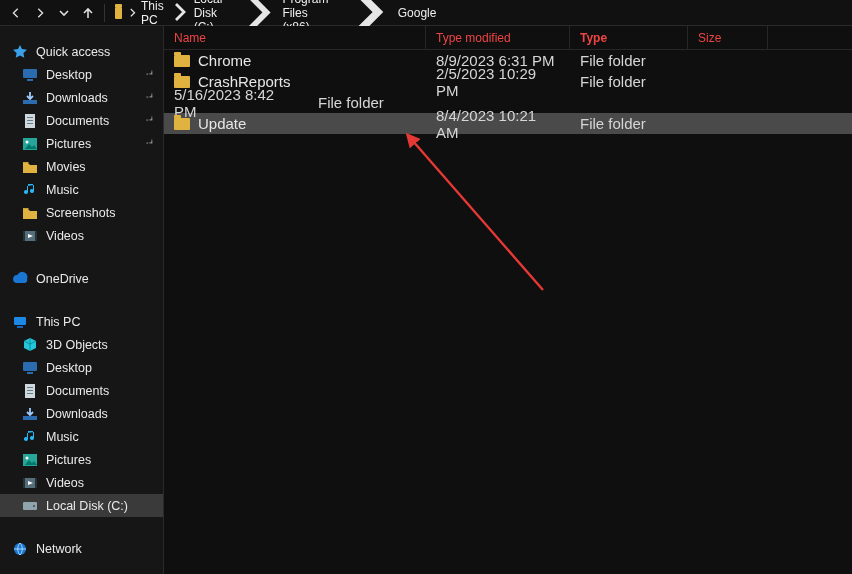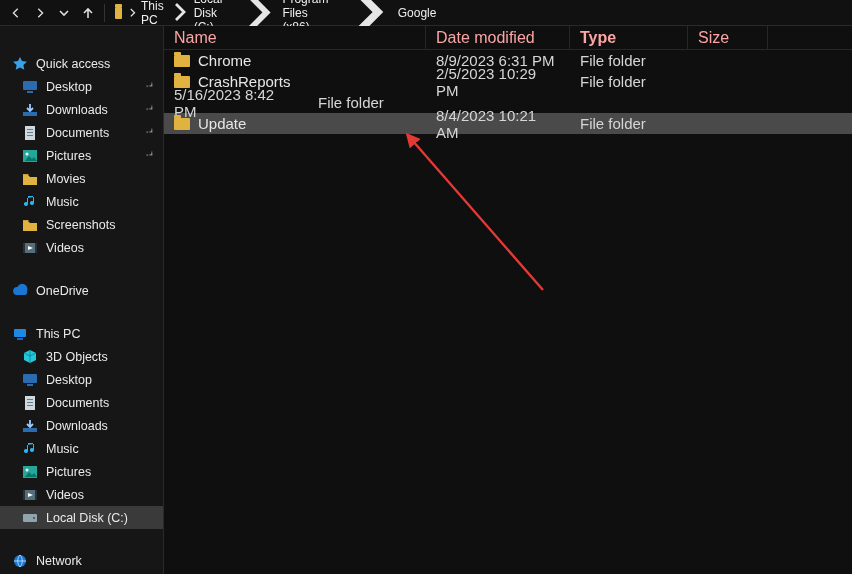--- a/index.html
+++ b/index.html
@@ -34,38 +34,38 @@
   .sidebar {
     width: 164px; background: #161616; border-right: 1px solid #2a2a2a;
     padding-top: 10px; font-size: 12.5px; overflow: hidden;
   }
   .side-item {
     display: flex; align-items: center; gap: 8px;
     padding: 3px 8px 3px 22px; height: 23px; cursor: pointer;
     position: relative;
   }
   .side-item.header { padding-left: 12px; margin-top: 20px; }
-  .side-item.first { margin-top: 16px; }
+  .side-item.first { margin-top: 4px; }
   .side-item.selected { background: #3a3a3a; }
   .side-item .pin {
     position: absolute; right: 10px; top: 5px; color: #9a9a9a; font-size: 10px;
     transform: rotate(40deg);
   }
   .side-item .pin svg { width: 9px; height: 9px; }
   .side-label { color: #eaeaea; white-space: nowrap; }
 
   
   .ic { width: 16px; height: 16px; display: inline-flex; align-items: center; justify-content: center; }
   .ic svg { width: 16px; height: 16px; }
 
   
   .main { flex: 1; background: #0f0f0f; display: flex; flex-direction: column; position: relative; }
   .columns {
-    display: flex; align-items: center; height: 24px; font-size: 16px;
-    color: #fca5a5; border-bottom: 1px solid #272727; user-select: none; text-align: center;
+    display: flex; align-items: center; height: 24px; font-size: 12px;
+    color: #ef4444; border-bottom: 1px solid #272727; user-select: none; text-align: center;
   }
   .col { padding: 0 10px; border-right: 1px solid #272727; height: 100%; display: flex; align-items: center; gap: 6px; cursor: pointer; }
   .col.name { width: 262px; }
   .col.date { width: 144px; }
   .col.type { width: 118px; font-weight: bold; }
   .col.size { width: 80px; }
   .sort-wrap { position: absolute; left: 290px; top: 2px; }
 
   .rows { font-size: 15px; }
   .row {
@@ -406,21 +406,21 @@
 
   <div class="main">
     <div class="columns" style="position:relative">
       <div class="col name">
         <span>Name</span>
       </div>
       <span class="sort-wrap"><svg viewBox="0 0 12 12">
             <use href="#i-chev-up"></use>
           </svg></span>
       <div class="col date">
-        <span>Date modified</span>
+        <span>Type modified</span>
       </div>
       <div class="col type">
         <span>Type</span>
       </div>
       <div class="col size">
         <span>Size</span>
       </div>
     </div>
 
     <div class="rows" id="file-rows">

